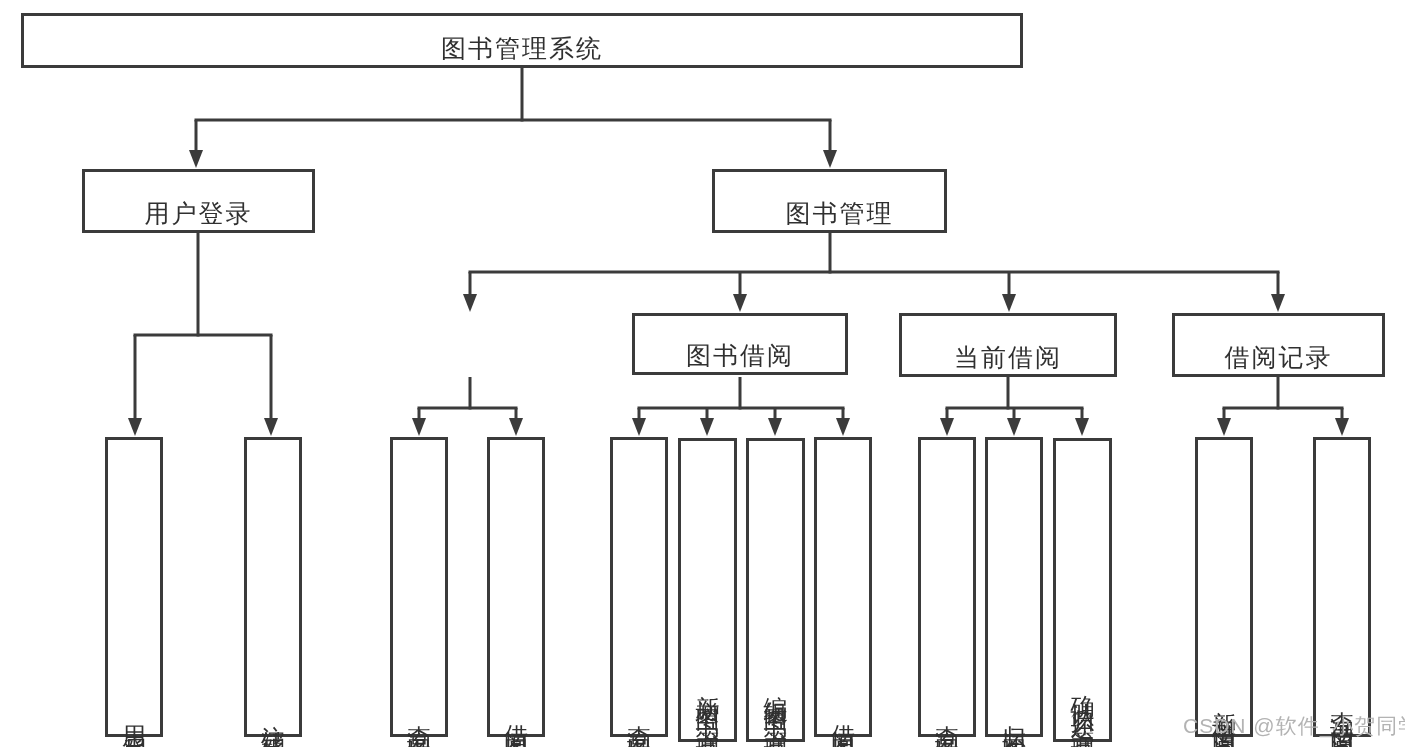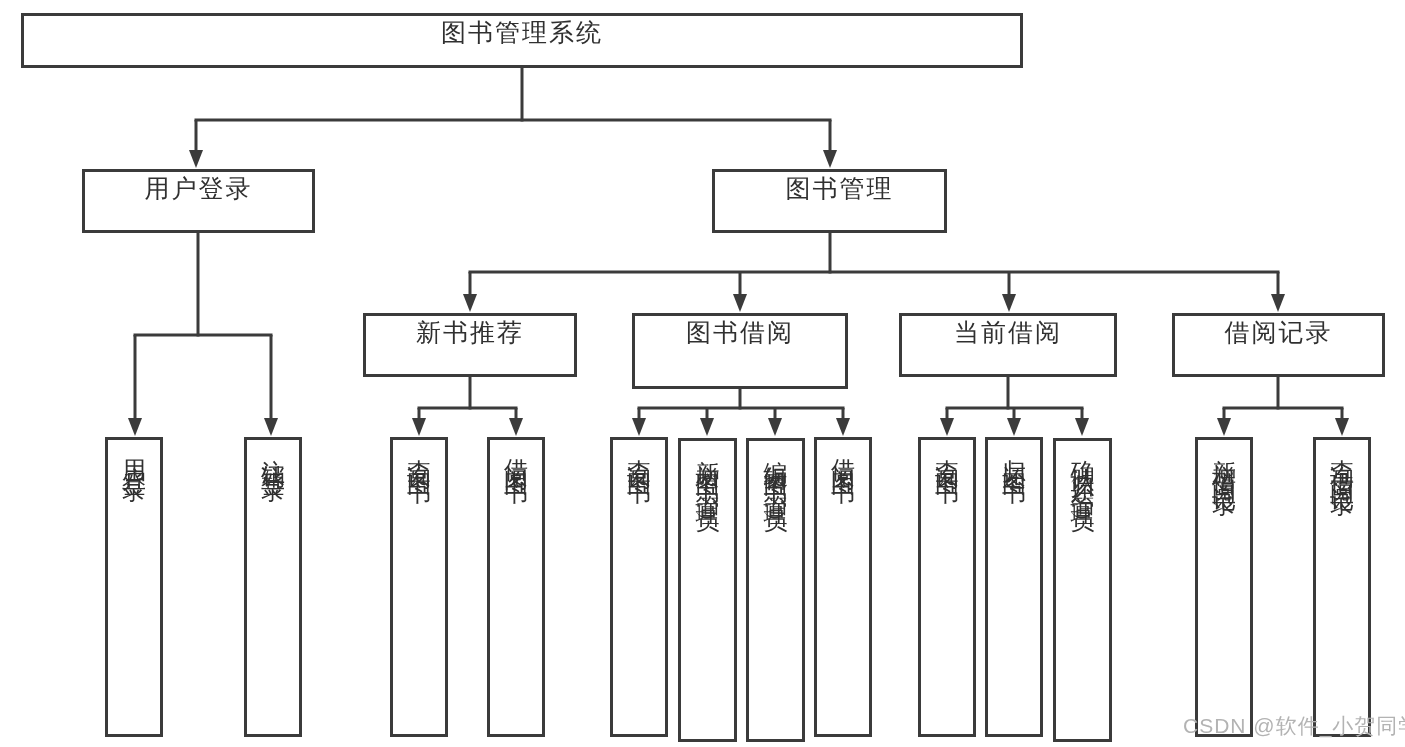--- a/index.html
+++ b/index.html
@@ -11,21 +11,21 @@
     font-family: "Liberation Sans", sans-serif;
     color: #303030;
     overflow: hidden;
   }
   .node {
     position: absolute;
     box-sizing: border-box;
     background: #ffffff;
     border: 3px solid #3b3b3b;
     display: flex;
-    align-items: flex-start;
+    align-items: flex-end;
     justify-content: center;
     font-size: 25px;
     letter-spacing: 2px;
     color: #303030;
     z-index: 2;
   }
   .leaf span {
     writing-mode: vertical-rl;
     text-orientation: mixed;
     letter-spacing: 7px;
@@ -129,24 +129,21 @@
     <span>图书管理系统</span>
   </div>
 
   <div class="node" style="left:82px; top:169px; width:233px; height:64px;">
     <span>用户登录</span>
   </div>
   <div class="node" style="left:712px; top:169px; width:235px; height:64px;padding-left:20px;">
     <span>图书管理</span>
   </div>
 
-  <div class="node" style="left:363px; top:313px; width:214px; height:64px;">
-    <span>新书推荐</span>
-  </div>
-  <div class="node" style="left:632px; top:313px; width:216px; height:76px;">
+  <div class="node" style="left:632px; top:313px; width:216px; height:62px;">
     <span>图书借阅</span>
   </div>
   <div class="node" style="left:1172px; top:313px; width:213px; height:64px;">
     <span>借阅记录</span>
   </div>
   <div class="node" style="left:899px; top:313px; width:218px; height:64px;">
     <span>当前借阅</span>
   </div>
 
   <div class="node leaf" style="left:105px; top:437px; width:58px; height:300px;">

